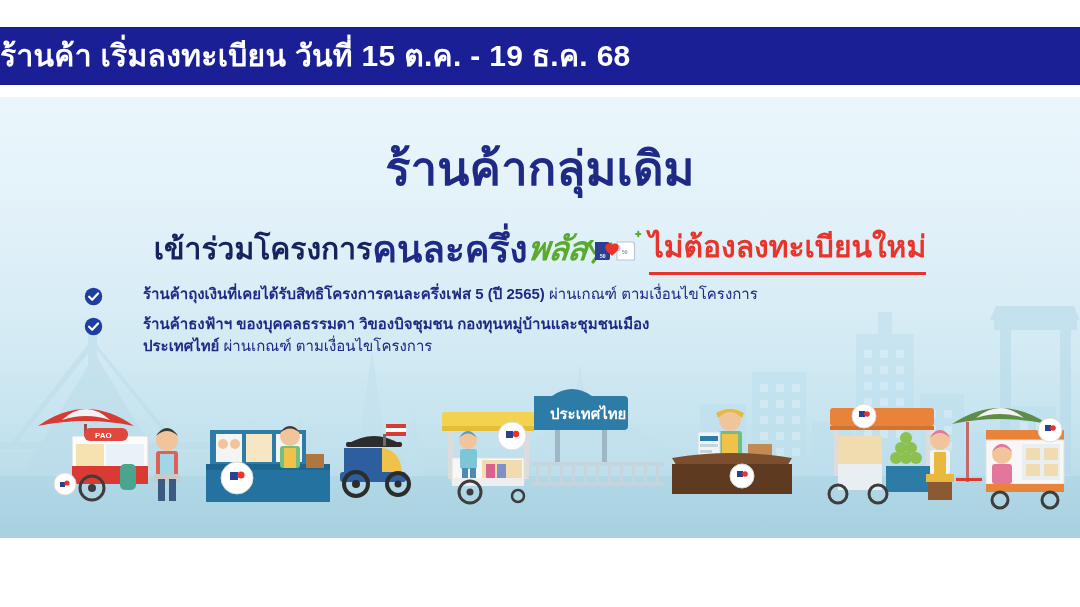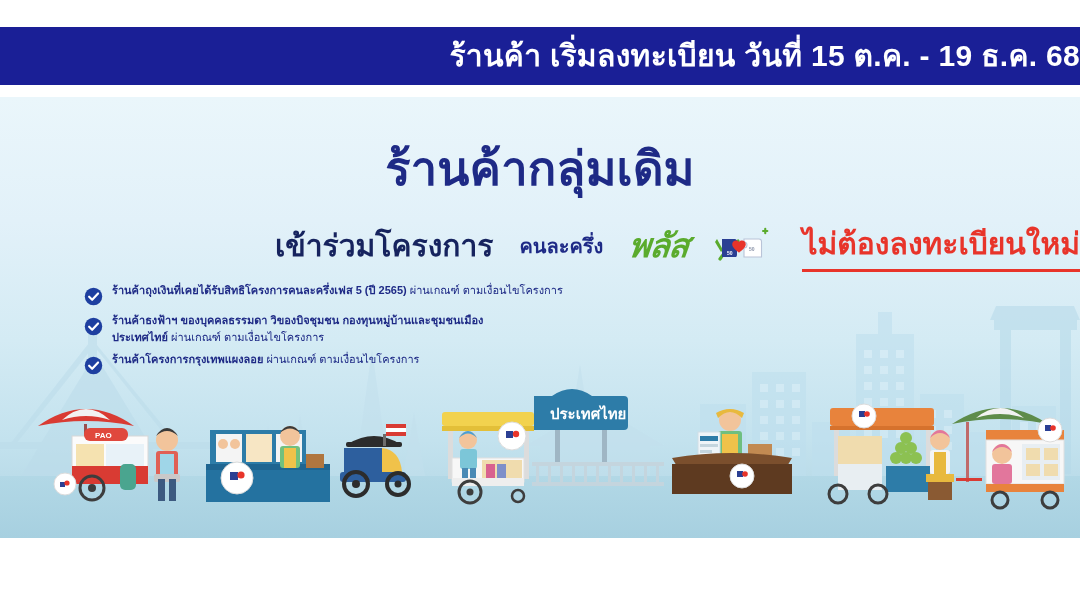--- a/index.html
+++ b/index.html
@@ -8,21 +8,21 @@
               font-family:"Liberation Sans","DejaVu Sans",sans-serif; }
 
   .banner { position:relative; width:1080px; height:607px; overflow:hidden; background:#ffffff; }
 
   
   .top-strip { position:absolute; top:0; left:0; width:1080px; height:27px; background:#ffffff; }
 
   
   .header-bar {
     position:absolute; top:27px; left:0; width:1080px; height:58px;
-    background:#1a1f96; display:flex; align-items:center; justify-content:flex-end;
+    background:#1a1f96; display:flex; align-items:center; justify-content:flex-start;
   }
   .header-title {
     color:#ffffff; font-size:30px; font-weight:bold; letter-spacing:.3px;
     white-space:nowrap; line-height:1;
   }
 
   
   .stage {
     position:absolute; top:97px; left:0; width:1080px; height:441px;
     background:linear-gradient(180deg,#eaf6fb 0%,#e2f1f9 28%,#d4ebf4 55%,#c3e2ee 78%,#aed3e2 100%);
@@ -38,36 +38,36 @@
   
   .content { position:absolute; top:0; left:0; width:1080px; height:441px; }
 
   .main-title {
     position:absolute; top:48px; left:0; width:1080px; text-align:center;
     font-size:47px; font-weight:bold; color:#1e2a86; line-height:1; letter-spacing:.2px;
   }
 
   .subtitle-row {
     position:absolute; top:122px; left:0; width:1080px;
-    display:flex; align-items:center; justify-content:flex-end; gap:26px; white-space:nowrap;
+    display:flex; align-items:center; justify-content:center; gap:0; white-space:nowrap;
   }
   .sub-plain { font-size:30px; color:#16235e; font-weight:bold; }
-  .sub-blue  { font-size:20px; color:#1e2a86; font-weight:bold; }
+  .sub-blue  { font-size:37px; color:#1e2a86; font-weight:bold; }
   .sub-green { font-size:33px; color:#5aab2d; font-weight:bold; font-style:italic;
                letter-spacing:-1px; transform:skewX(-6deg); }
   .sub-red   { font-size:30px; color:#e8342a; font-weight:bold;
                border-bottom:3px solid #e8342a; padding-bottom:2px; }
 
   .plus-logo { width:62px; height:42px; flex:0 0 auto; }
 
   
   .bullets { position:absolute; top:186px; left:84px; width:930px; }
   .bullet-row { display:flex; align-items:flex-start; margin-bottom:7px; }
   .check-icon { width:19px; height:19px; flex:0 0 auto; margin-top:4px; margin-right:9px; }
-  .bullet-text { font-size:11px; color:#1e2a86; line-height:1.42; }
+  .bullet-text { font-size:15px; color:#1e2a86; line-height:1.42;margin-left:31px; }
   .bullet-text b { font-weight:bold; }
   .bullet-text span.reg { font-weight:normal; color:#1e2a86; }
 
   
   .illus { position:absolute; left:0; bottom:0; width:1080px; height:160px; }
 </style>
 </head>
 <body>
 
 <div class="banner">
@@ -226,29 +226,20 @@
             <path d="M5.4 10.2 L8.6 13.4 L14.8 6.8" stroke="#ffffff" stroke-width="2.3" fill="none" stroke-linecap="round" stroke-linejoin="round"></path>
           </svg>
           <div class="bullet-text">
             <b>ร้านค้าธงฟ้าฯ ของบุคคลธรรมดา วิของบิจชุมชน กองทุนหมู่บ้านและชุมชนเมือง</b>
             <div style="margin-top:1px;">
               <b>ประเทศไทย์</b><span class="reg"> ผ่านเกณฑ์ ตามเงื่อนไขโครงการ</span>
             </div>
           </div>
         </div>
 
-        <div class="bullet-row">
-          <svg class="check-icon" viewBox="0 0 20 20">
-            <circle cx="10" cy="10" r="9.2" fill="#1e3fa0"></circle>
-            <path d="M5.4 10.2 L8.6 13.4 L14.8 6.8" stroke="#ffffff" stroke-width="2.3" fill="none" stroke-linecap="round" stroke-linejoin="round"></path>
-          </svg>
-          <div class="bullet-text">
-            <b>ร้านค้าโครงการกรุงเทพแผงลอย</b><span class="reg"> ผ่านเกณฑ์ ตามเงื่อนไขโครงการ</span>
-          </div>
-        </div>
 
       </div>
     </div>
 
     <svg class="illus" viewBox="0 0 1080 160" preserveAspectRatio="none">
 
       <g>
         <path d="M38 48 Q86 14 134 48 Q86 38 38 48 Z" fill="#d93b33"></path>
         <path d="M62 42 Q86 20 110 42 Q86 34 62 42 Z" fill="#f2f2f2"></path>
         <rect x="84" y="46" width="3" height="58" fill="#9a4f4f"></rect>

